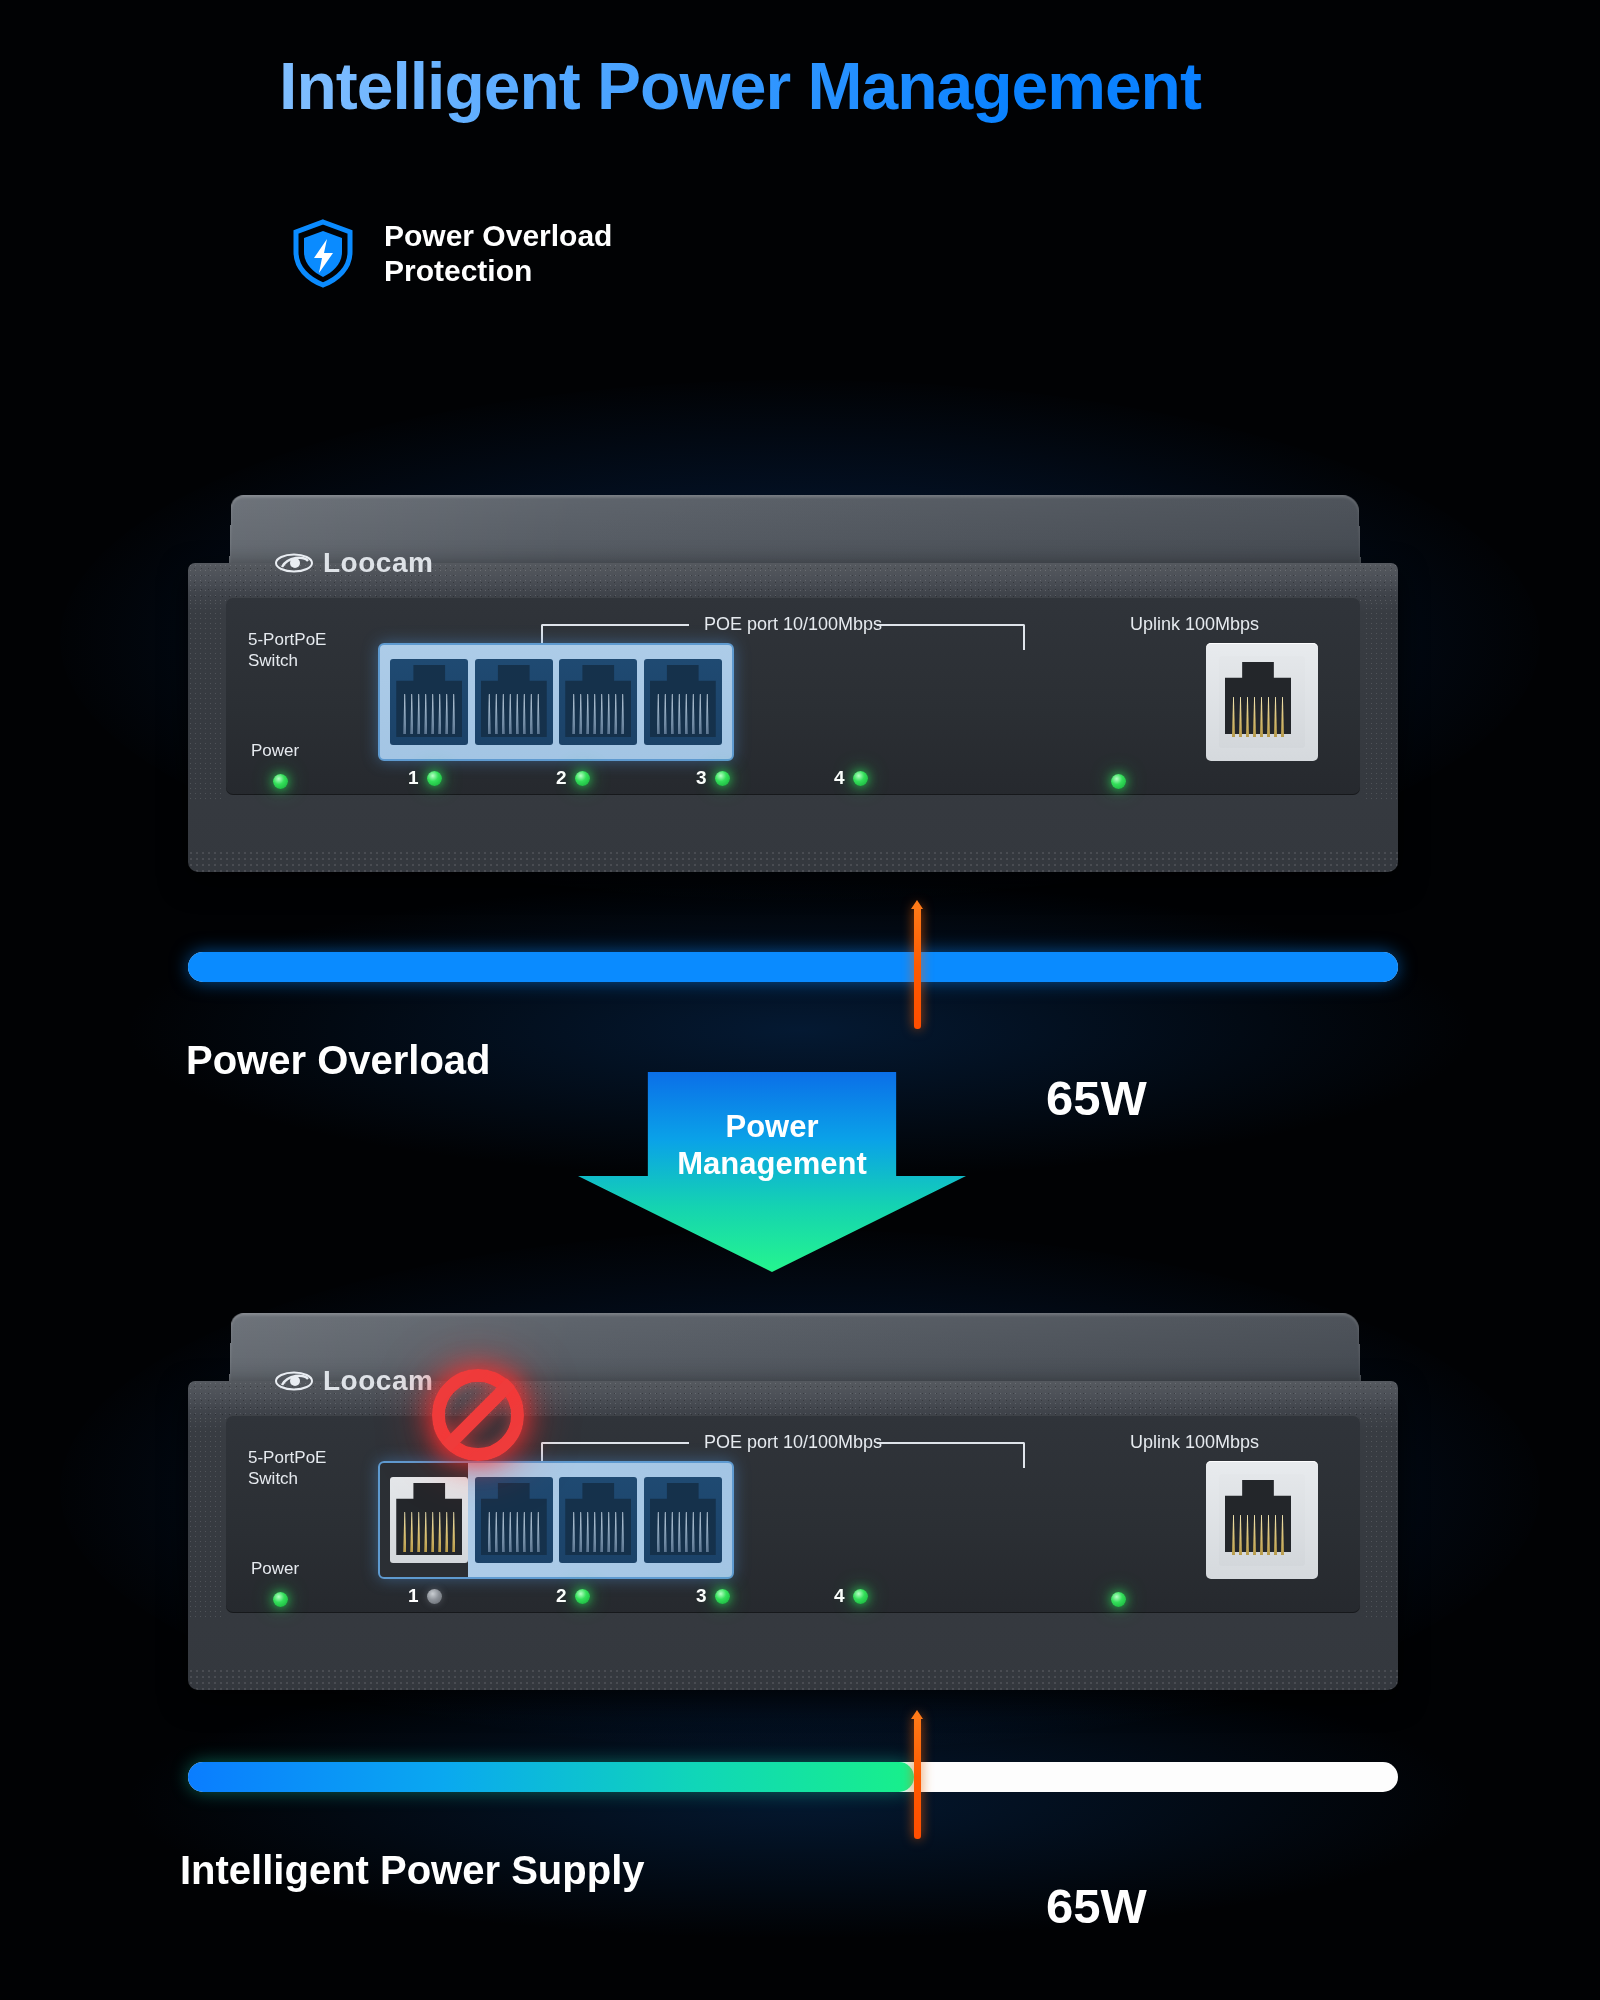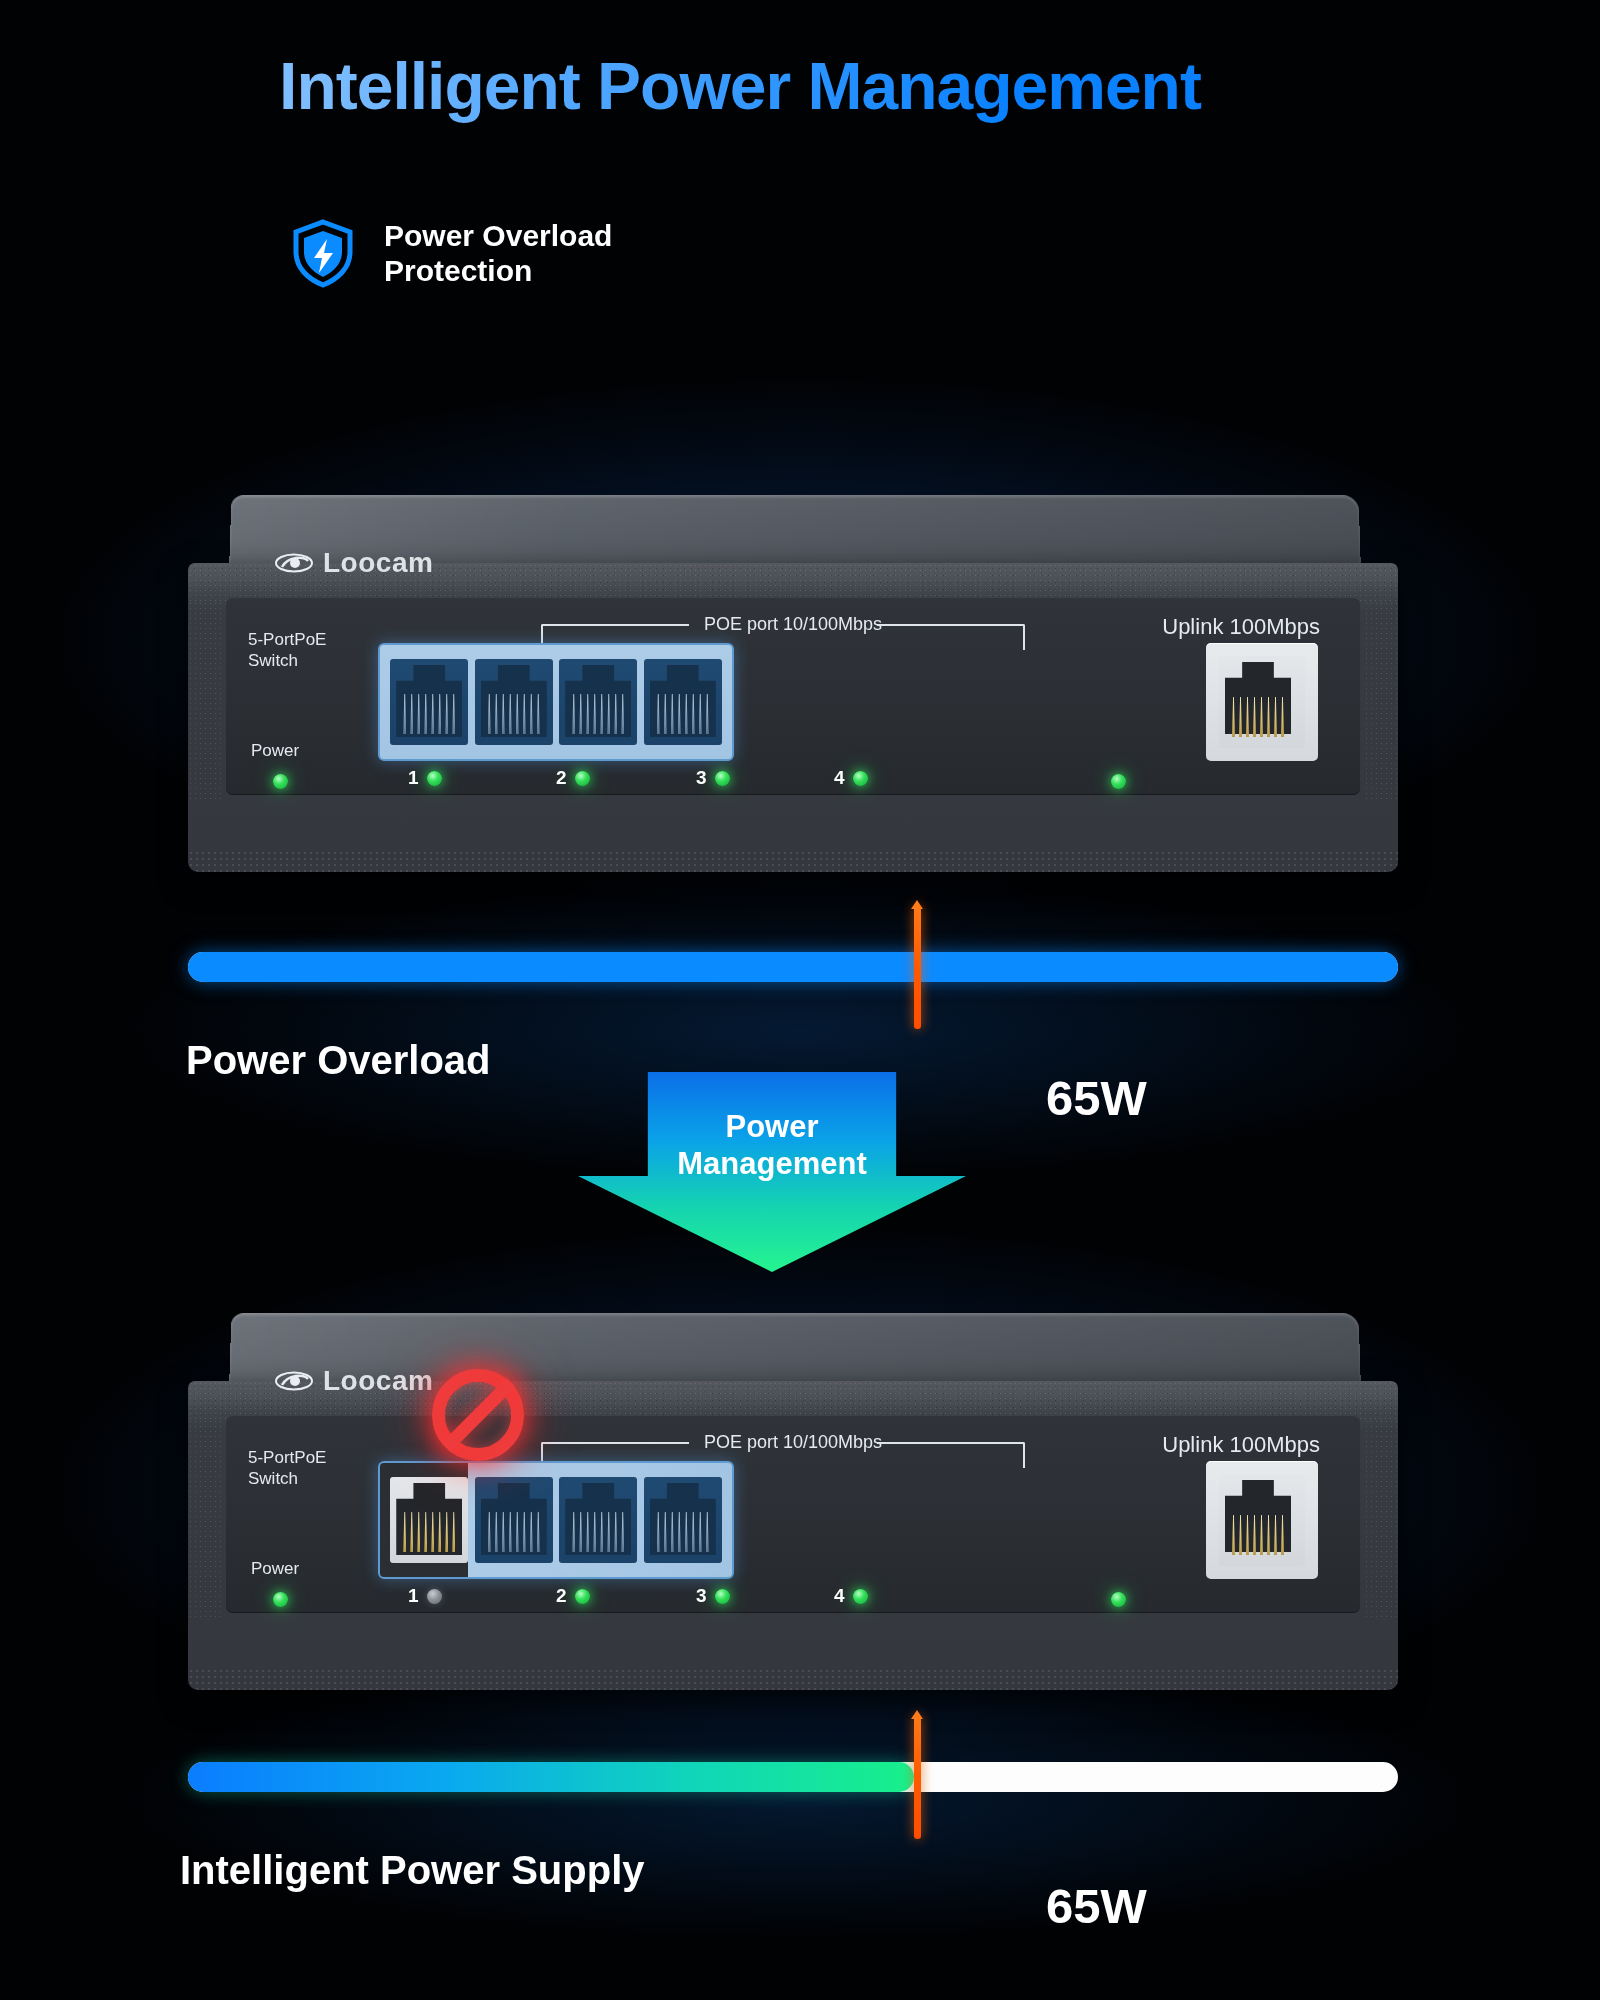--- a/index.html
+++ b/index.html
@@ -89,21 +89,21 @@
 
   .panel{
     position:absolute; left:38px; top:34px; width:1134px; height:198px;
     background:linear-gradient(180deg,#30343a 0%, #2b2f34 55%, #26292e 100%);
     border-radius:7px; box-shadow:inset 0 1px 0 rgba(255,255,255,.07), inset 0 -1px 0 rgba(0,0,0,.4);
   }
 
   .lbl{ position:absolute; color:#e6eaef; font-size:17px; line-height:1.25; }
   .lbl-model{ left:22px; top:32px; width:130px; }
   .lbl-poe{ left:0; top:16px; width:100%; text-align:center; font-size:18px; }
-  .lbl-uplink{ right:40px; top:16px; font-size:22px; text-align:right; width:190px; }
+  .lbl-uplink{ right:40px; top:16px; font-size:18px; text-align:left; width:190px; }
   .lbl-power{ left:25px; bottom:34px; font-size:17px; }
 
   
   .brk{ position:absolute; top:27px; height:26px; border-top:2px solid #dfe4ea; }
   .brk-l{ left:315px; width:148px; border-left:2px solid #dfe4ea; border-radius:2px 0 0 0; }
   .brk-r{ left:651px; width:148px; border-right:2px solid #dfe4ea; border-radius:0 2px 0 0; }
 
   
   .poe-group{
     position:absolute; left:152px; top:46px; width:356px; height:118px;

